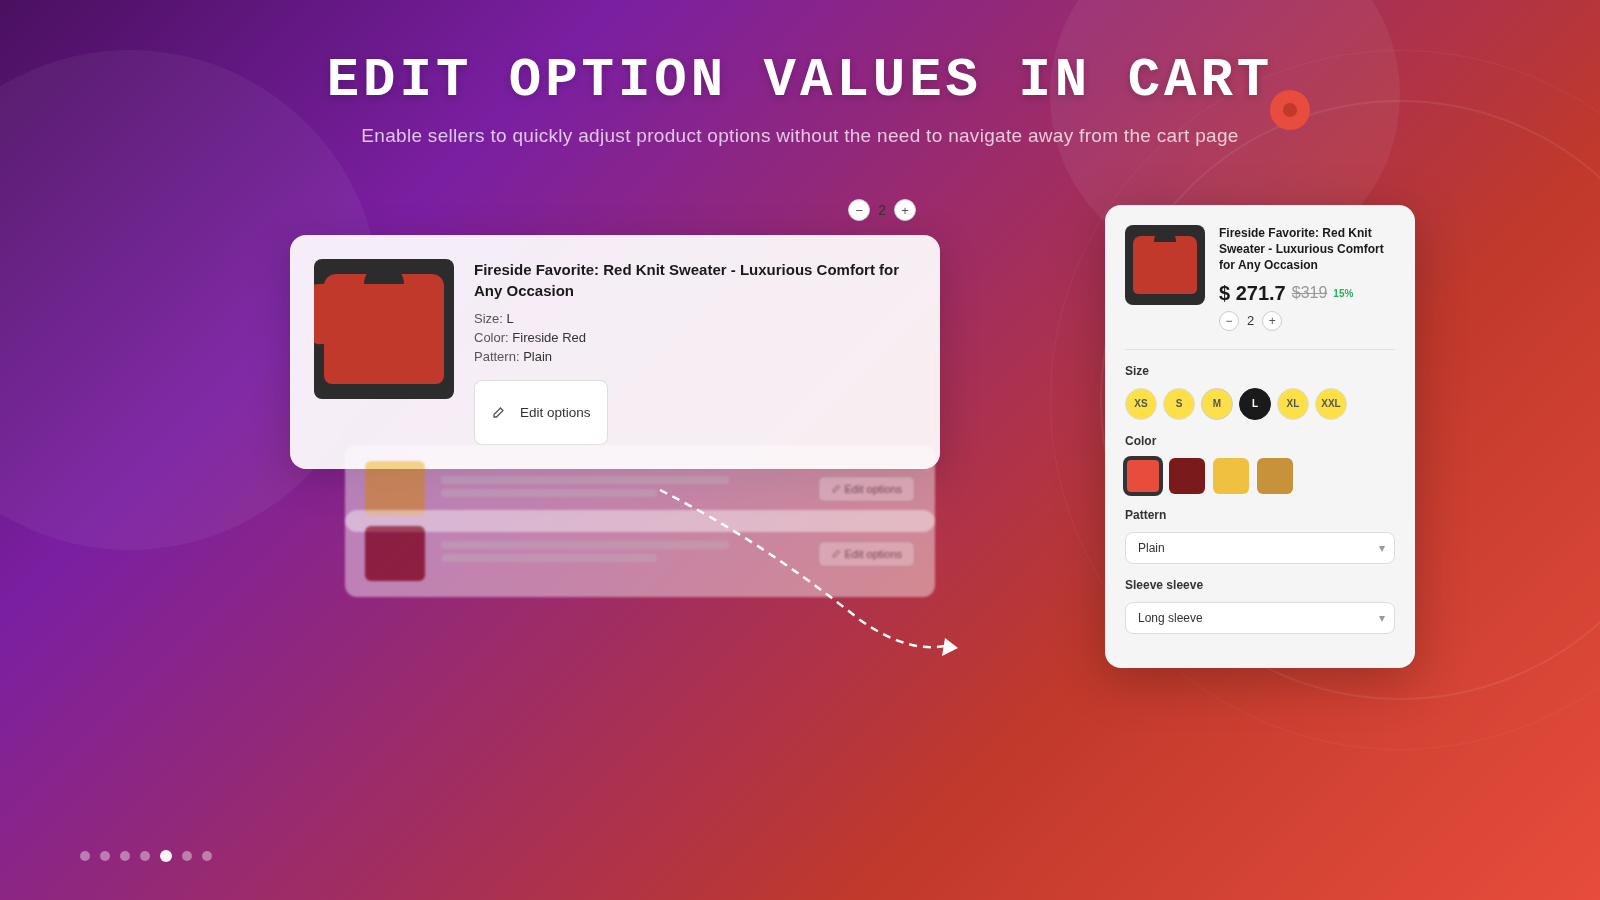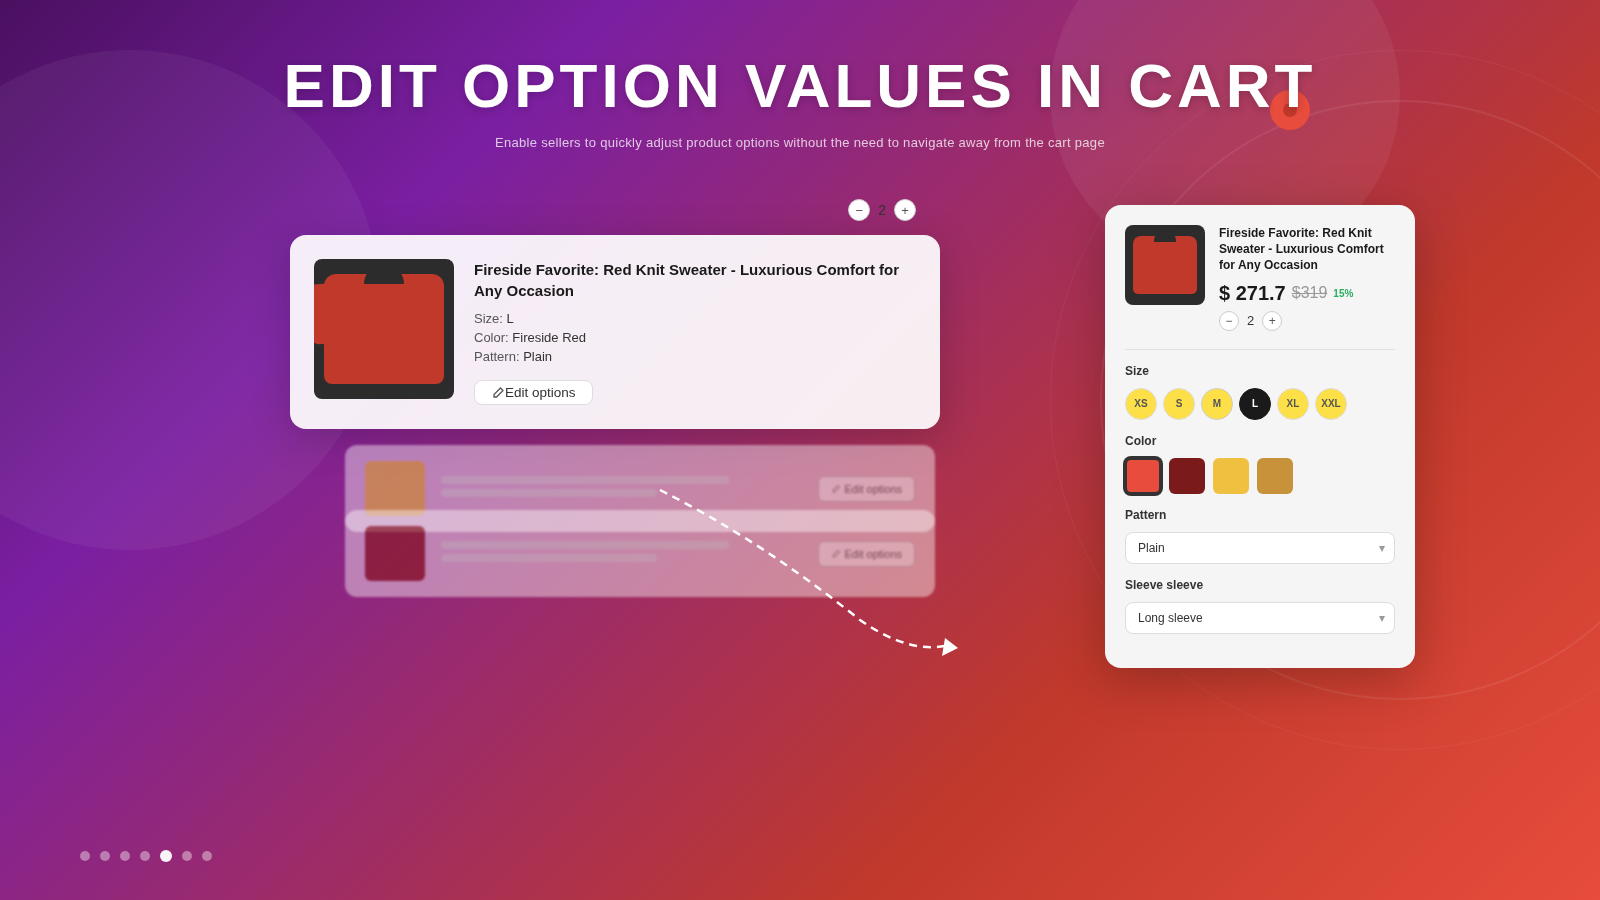--- a/index.html
+++ b/index.html
@@ -77,29 +77,30 @@
 
     
     .header-section {
       position: absolute;
       top: 50px;
       left: 0;
       right: 0;
       text-align: center;
     }
     .main-title {
-      font-size: 62px;
+      font-size: 54px;
       font-weight: 900;
       color: #ffffff;
       letter-spacing: 4px;
       text-transform: uppercase;
       text-shadow: 0 2px 8px rgba(0,0,0,0.2);
+      font-family: Liberation Mono, monospace;
     }
     .subtitle {
-      font-size: 13px;
+      font-size: 19px;
       color: rgba(255,255,255,0.75);
       margin-top: 14px;
       font-weight: 300;
       letter-spacing: 0.3px;
     }
 
     
     .cart-card {
       position: absolute;
       left: 290px;
@@ -198,23 +199,23 @@
       color: #555;
     }
     .qty-value {
       font-size: 14px;
       color: #333;
     }
 
     .edit-options-btn {
       display: inline-flex;
       align-items: center;
-      gap: 0;
+      gap: 15px;
       margin-top: 12px;
-      padding: 4px 16px;
+      padding: 24px 16px;
       border: 1.5px solid #ddd;
       border-radius: 8px;
       background: white;
       color: #333;
       font-size: 13.5px;
       cursor: pointer;
       font-weight: 500;
     }
     .edit-icon-small {
       width: 14px;

